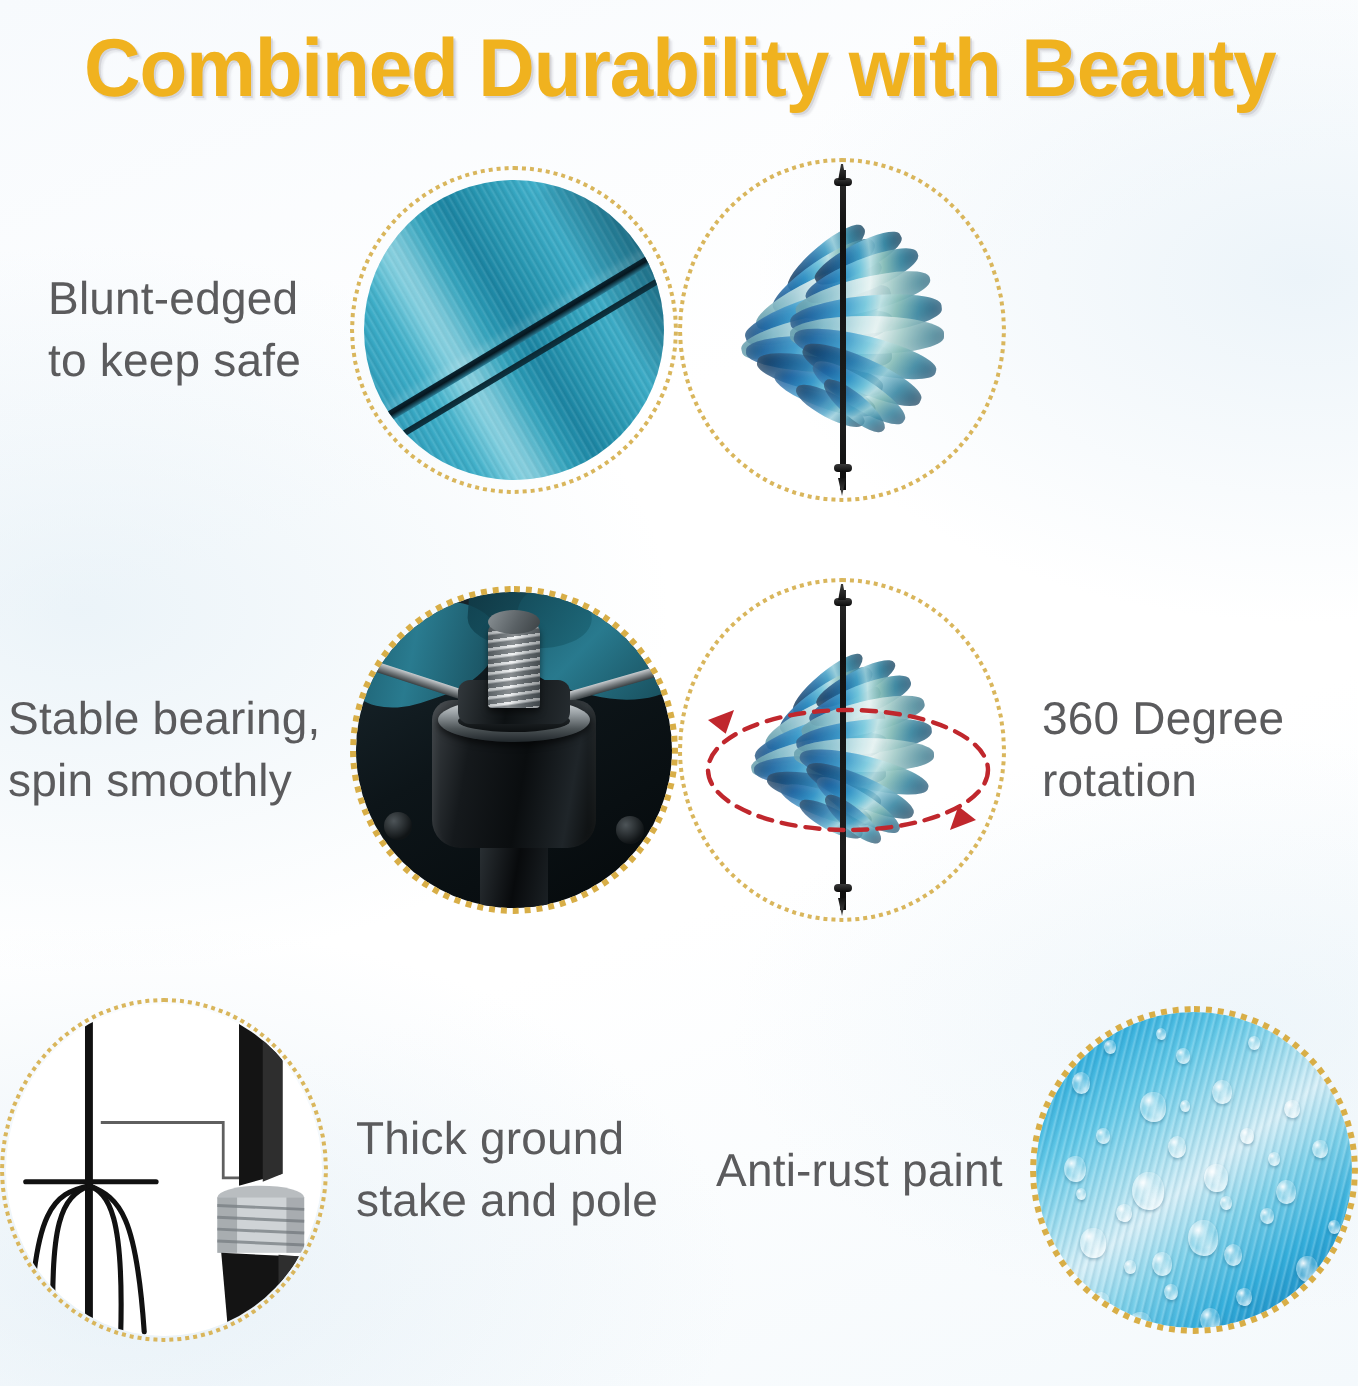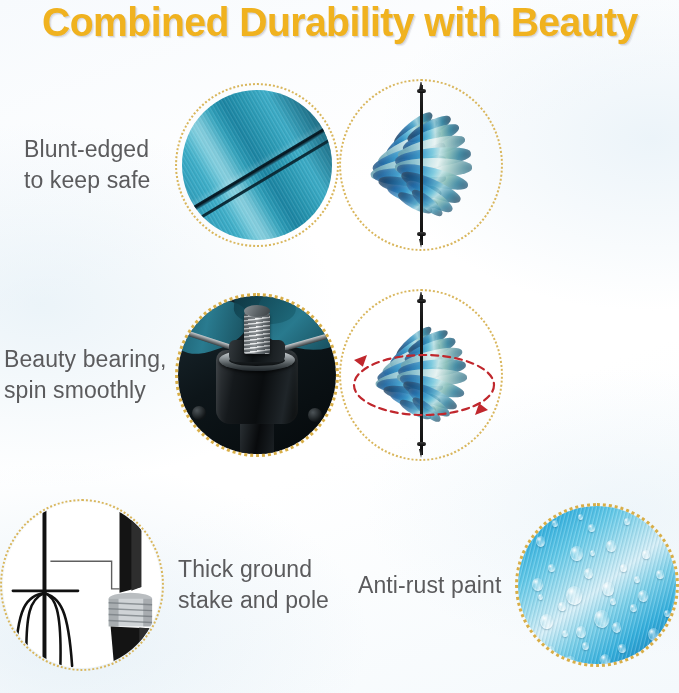--- a/index.html
+++ b/index.html
@@ -28,21 +28,21 @@
     overflow: hidden;
   }
 
   
   .title-bar {
     position: absolute;
     left: 0; top: 0;
     width: 679px;
     height: 56px;
     display: flex;
-    align-items: flex-start;
+    align-items: flex-end;
     justify-content: center;
   }
   .title-text {
     font-family: "Liberation Sans Narrow", "Liberation Sans", sans-serif;
     font-weight: bold;
     font-size: 41px;
     line-height: 44px;
     letter-spacing: -0.6px;
     color: #F0B21F;
     transform: scaleX(0.955);
@@ -411,21 +411,21 @@
               <div class="blade dark" style="width: 38.44px; height: 12.4px; margin-left: -13.0696px; margin-top: 32.24px; transform: rotate(40deg); opacity: 0.81; z-index: 3;"></div>
             </div>
         </div>
       </div>
     </div>
   </div>
 
   <div class="row row-2">
 
     <div class="cell cell-left">
-      <div class="caption cap-pad-l2">Beauty bearing,
+      <div class="caption cap-pad-l2">Stable bearing,
 spin smoothly</div>
       <div class="media">
         <div class="dot-ring dense"></div>
         <div class="clip full">
           <div class="bearing-scene">
             <div class="bearing-bg-blade b1"></div>
             <div class="bearing-bg-blade b2"></div>
             <div class="bearing-bg-blade b3"></div>
             <div class="bearing-arm a1"></div>
             <div class="bearing-arm a2"></div>
@@ -468,20 +468,22 @@
               <div class="blade dark" style="width: 34.72px; height: 11.2px; margin-left: -22.9152px; margin-top: 29.12px; transform: rotate(28deg); opacity: 0.81; z-index: 2;"></div>
               <div class="blade dark" style="width: 34.72px; height: 11.2px; margin-left: -11.8048px; margin-top: 29.12px; transform: rotate(40deg); opacity: 0.81; z-index: 3;"></div>
             </div>
           <svg class="rot-arrows" viewBox="0 0 152 82">
             <ellipse cx="76" cy="41" rx="70" ry="30" fill="none" stroke="#C0272D" stroke-width="2.2" stroke-dasharray="7 5" stroke-linecap="round"></ellipse>
             <polygon points="0,0 13,5 2,11" fill="#C0272D" transform="translate(6,16) rotate(-42)"></polygon>
             <polygon points="0,0 13,5 2,11" fill="#C0272D" transform="translate(140,66) rotate(138)"></polygon>
           </svg>
         </div>
       </div>
+      <div class="caption cap-pad-r2">360 Degree
+rotation</div>
     </div>
   </div>
 
   <div class="row row-3">
 
     <div class="cell cell-right">
       <div class="media tall">
         <div class="dot-ring"></div>
         <div class="clip full">
           <svg class="stake-scene" viewBox="0 0 160 172">

